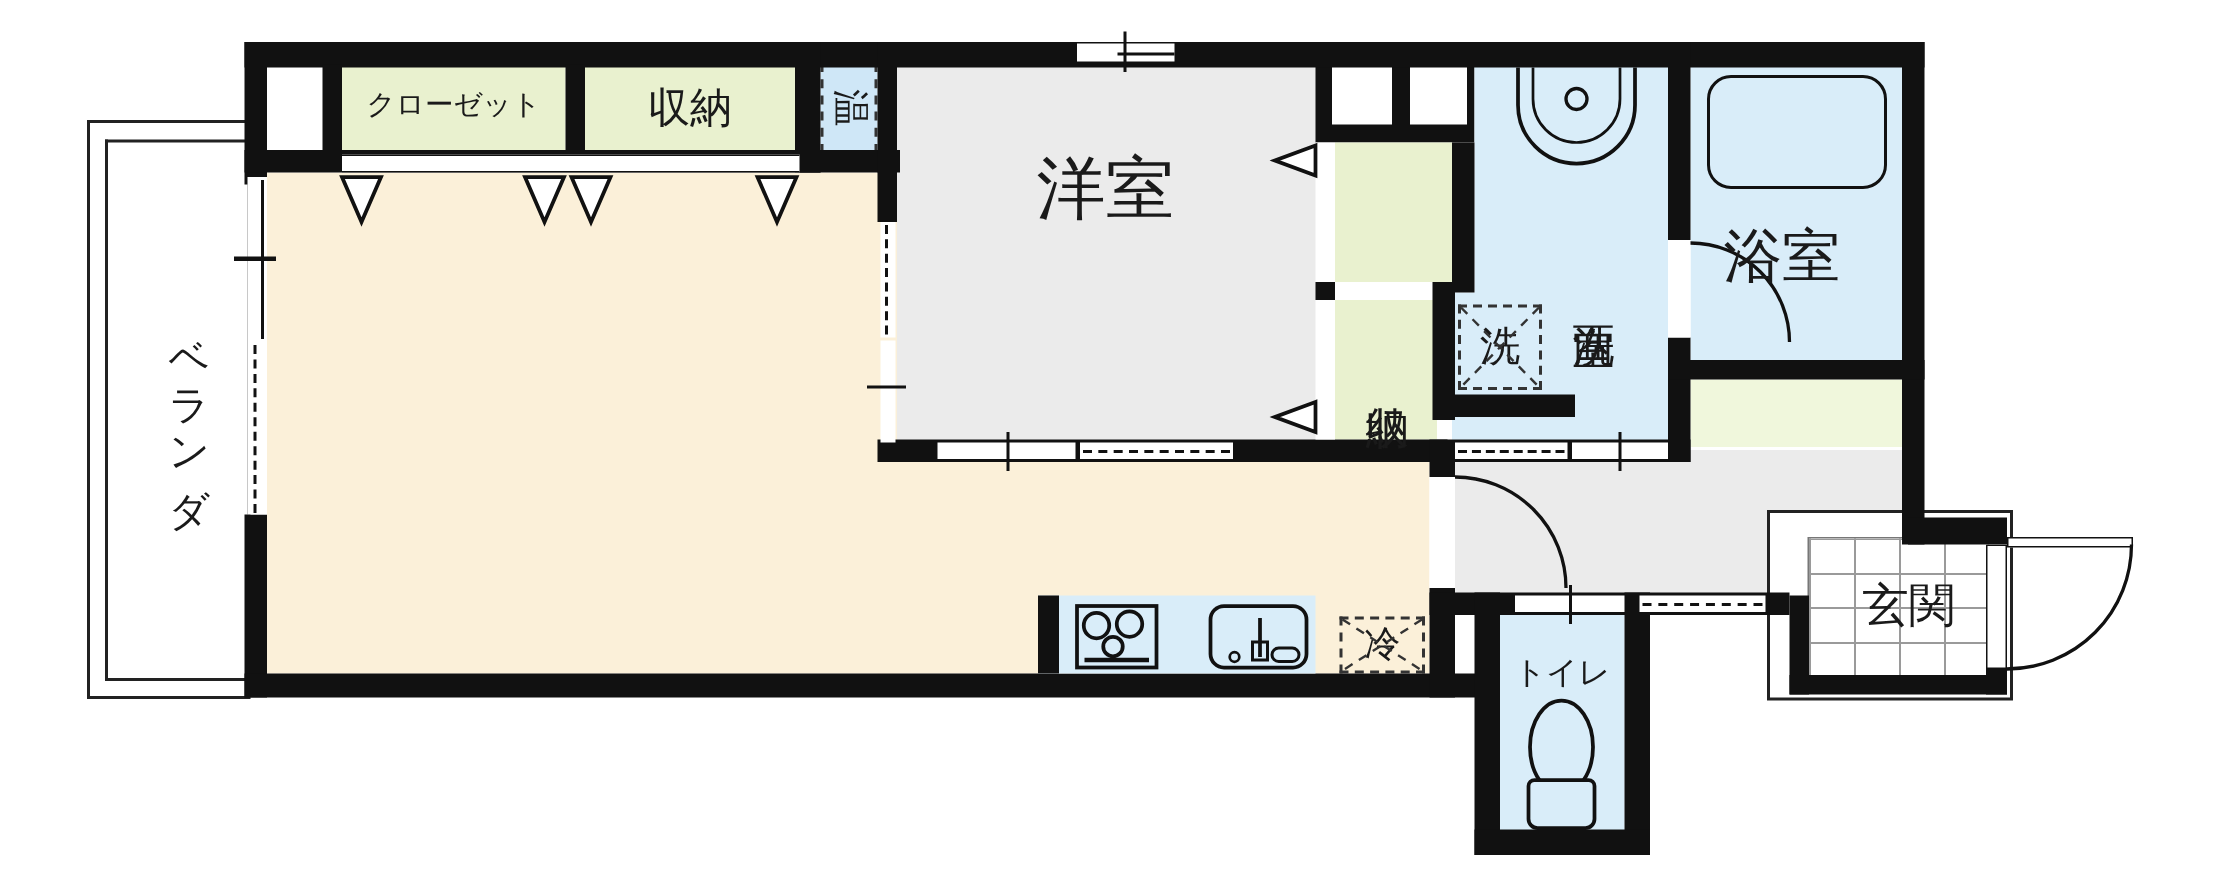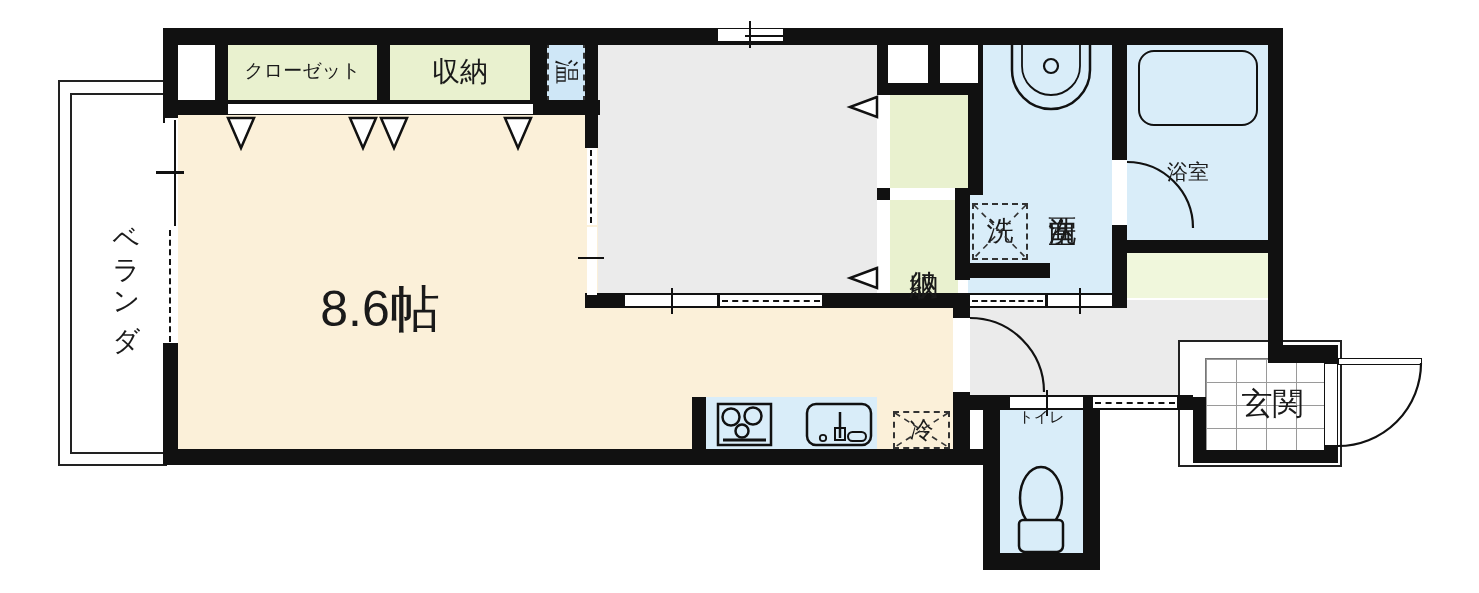--- a/index.html
+++ b/index.html
@@ -185,33 +185,33 @@
       <circle cx="823" cy="438" r="3.2" stroke-width="1.8"></circle>
       <rect x="848" y="432" width="18" height="9" rx="4.5" stroke-width="2"></rect>
     </g>
 
     <g fill="#D9EDF9" stroke="#111">
       <ellipse cx="1041" cy="498" rx="21" ry="31" stroke-width="2.5" fill="#D9EDF9"></ellipse>
       <path d="M 1023 520 h 36 a 4 4 0 0 1 4 4 v 22 a 6 6 0 0 1 -6 6 h -32 a 6 6 0 0 1 -6 -6 v -22 a 4 4 0 0 1 4 -4 z" stroke-width="2.5" fill="#D9EDF9"></path>
     </g>
   </svg>
 
-  <div class="lbl" style="left:280px;top:280px;width:200px;height:58px;font-size:50px;">8.6帖</div>
-
+
+  <div class="lbl" style="left:637px;top:100px;width:200px;height:52px;font-size:46px;">洋室</div>
 
   <div class="lbl" style="left:390px;top:43px;width:140px;height:57px;font-size:28px;">収納</div>
   <div class="lbl" style="left:228px;top:43px;width:149px;height:57px;font-size:19px;">クローゼット</div>
 
   <div class="lbl" style="left:547px;top:42px;width:38px;height:60px;font-size:25px;">
     <span style="display:inline-block;transform:rotate(90deg);">温</span>
   </div>
 
   <div class="lbl vert" style="left:890px;top:205px;width:68px;height:85px;font-size:29px;letter-spacing:0;">収納</div>
 
   <div class="lbl vert" style="left:1040px;top:130px;width:44px;height:130px;font-size:28px;letter-spacing:0;">洗面室</div>
 
-  <div class="lbl" style="left:1127px;top:153px;width:122px;height:38px;font-size:21px;">浴室</div>
-
-  <div class="lbl" style="left:998px;top:404px;width:87px;height:26px;font-size:15px;">トイレ</div>
+  <div class="lbl" style="left:1127px;top:153px;width:122px;height:38px;font-size:39px;">浴室</div>
+
+  <div class="lbl" style="left:998px;top:436px;width:87px;height:26px;font-size:21px;">トイレ</div>
 
   <div class="lbl" style="left:1213px;top:386px;width:119px;height:36px;font-size:31px;">玄関</div>
 
 </div>
 
 </body></html>

